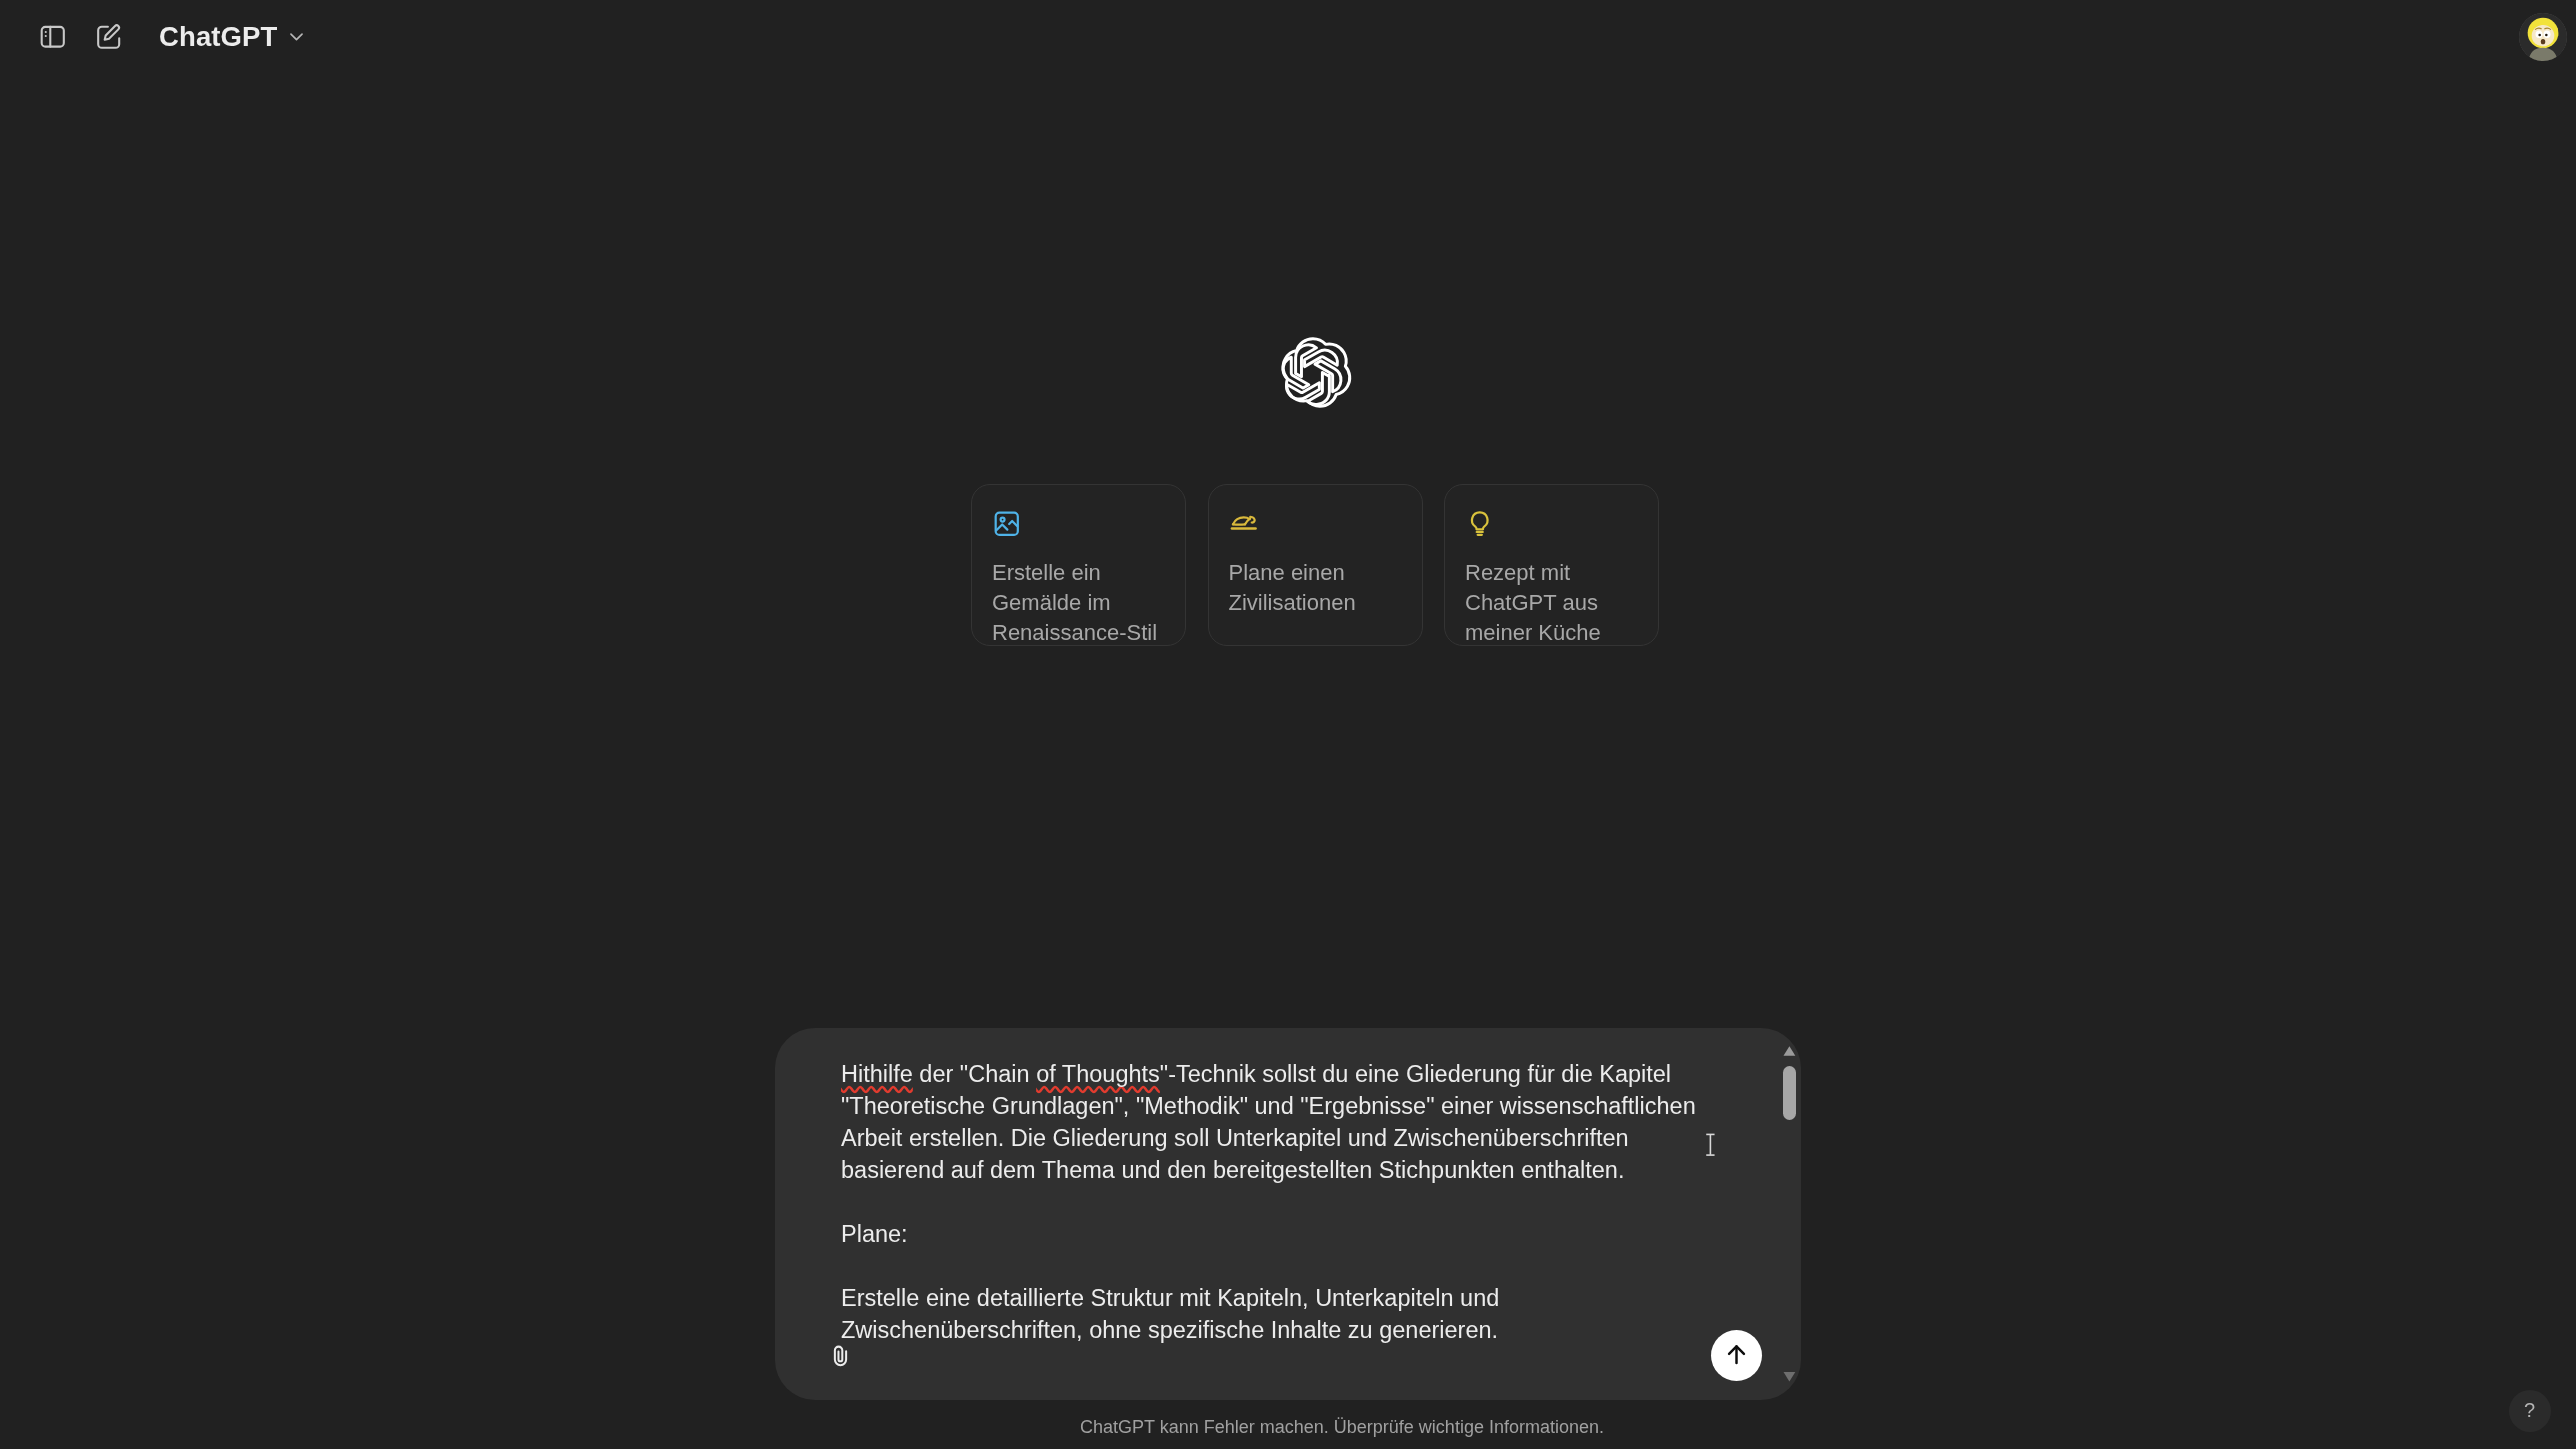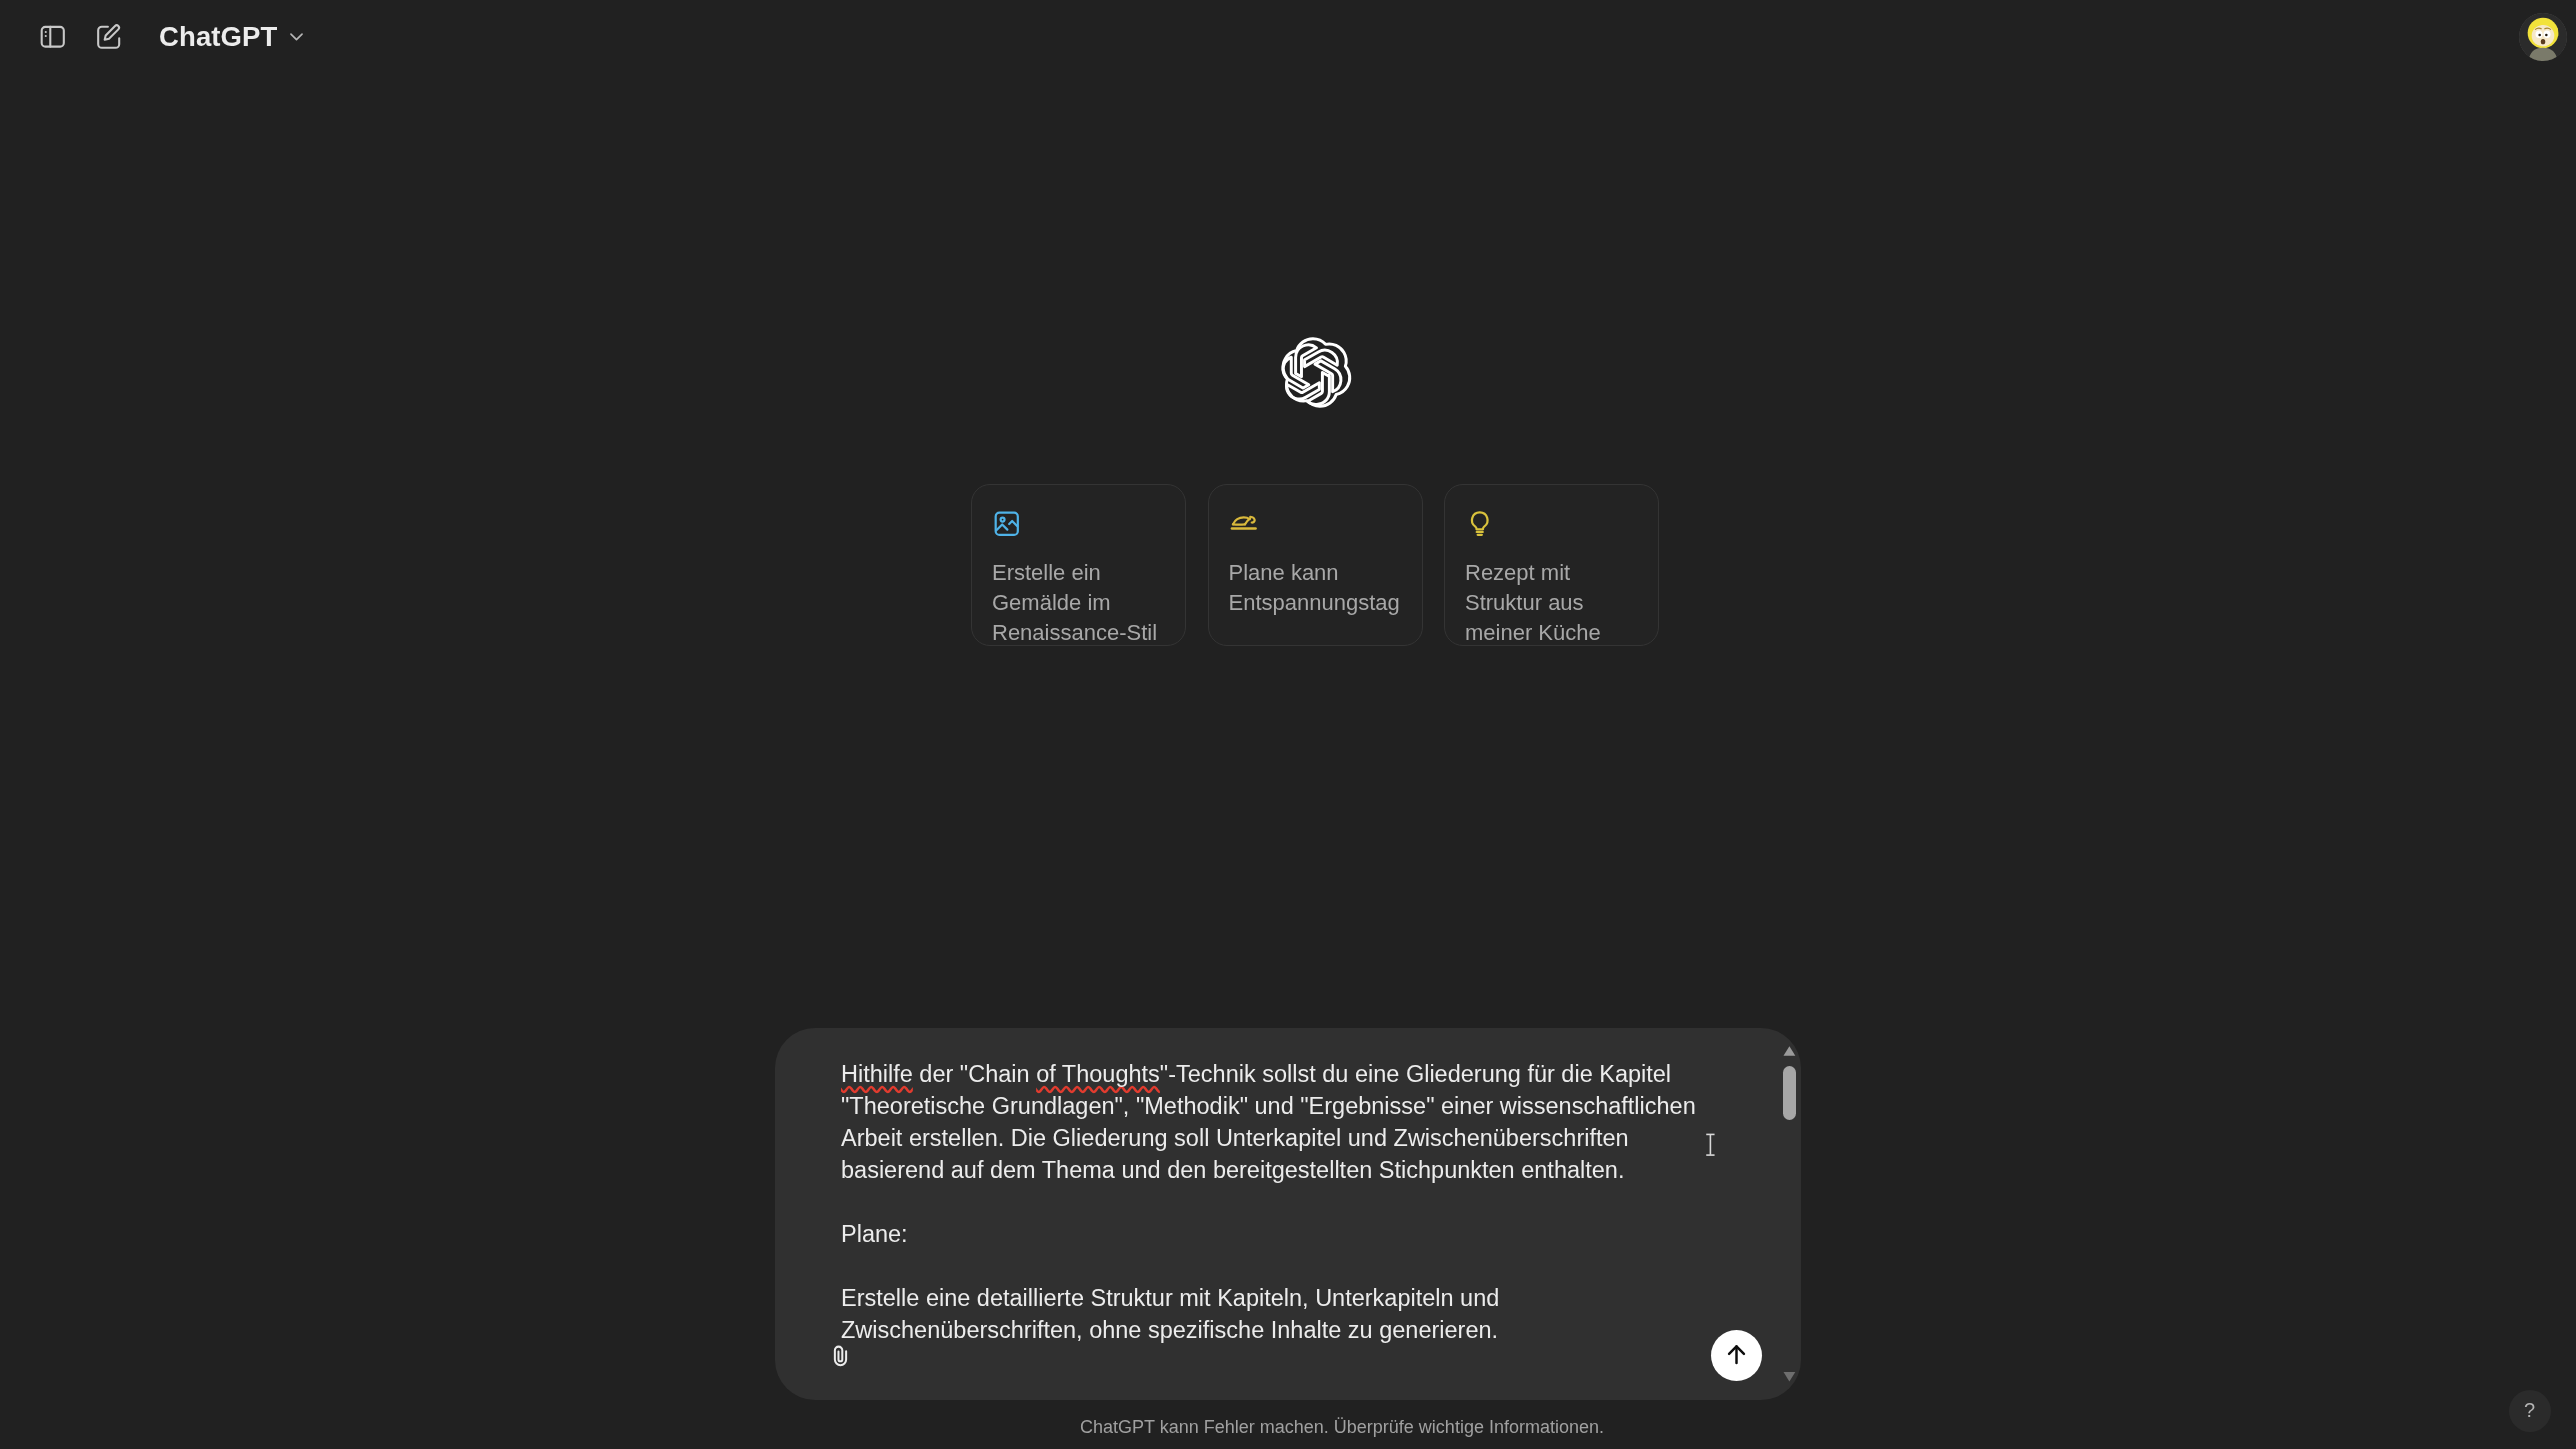--- a/index.html
+++ b/index.html
@@ -336,33 +336,33 @@
     <div class="sugg-card">
       <span class="sugg-icon">
         <svg viewBox="0 0 24 24" fill="none" stroke="#d9b93c" stroke-width="1.8" stroke-linecap="round" stroke-linejoin="round">
           <path d="M3.2 12.5c1.6-3.4 5-5.6 8.8-5.6 2 0 3.5.4 4.9 1.3"></path>
           <path d="M3.2 12.5c3.3.2 6.5.2 9.8 0"></path>
           <path d="M17.3 6.3c1.9.2 3.4 1.3 3.6 2.8-.1 1.3-1.2 2-2.4 1.9"></path>
           <path d="M13 12.5c1.2-2 2.6-3.6 4.3-5"></path>
           <line x1="2.4" y1="15.8" x2="21.6" y2="15.8" stroke-width="2.1"></line>
         </svg>
       </span>
-      <span class="sugg-label">Plane kann Entspannungstag</span>
+      <span class="sugg-label">Plane einen Zivilisationen</span>
     </div>
 
 
     <div class="sugg-card">
       <span class="sugg-icon">
         <svg viewBox="0 0 24 24" fill="none" stroke="#d9c23c" stroke-width="1.8" stroke-linecap="round" stroke-linejoin="round">
           <path d="M12 2.8a6.3 6.3 0 0 0-3.6 11.5c.6.45.95 1.1.95 1.8v.4h5.3v-.4c0-.7.35-1.35.95-1.8A6.3 6.3 0 0 0 12 2.8z"></path>
           <line x1="9.5" y1="18.7" x2="14.5" y2="18.7"></line>
           <line x1="10.3" y1="21" x2="13.7" y2="21"></line>
         </svg>
       </span>
-      <span class="sugg-label">Rezept mit Struktur aus meiner Küche</span>
+      <span class="sugg-label">Rezept mit ChatGPT aus meiner Küche</span>
     </div>
 
   </div>
 </section>
 
 <div id="composer">
 
   <div id="composer-text"><span class="misspelled">Hithilfe</span><span> der "Chain </span><span class="misspelled">of Thoughts</span><span>"-Technik sollst du eine Gliederung für die Kapitel "Theoretische Grundlagen", "Methodik" und "Ergebnisse" einer wissenschaftlichen Arbeit erstellen. Die Gliederung soll Unterkapitel und Zwischenüberschriften basierend auf dem Thema und den bereitgestellten Stichpunkten enthalten.</span>
 
 <span>Plane:</span>

